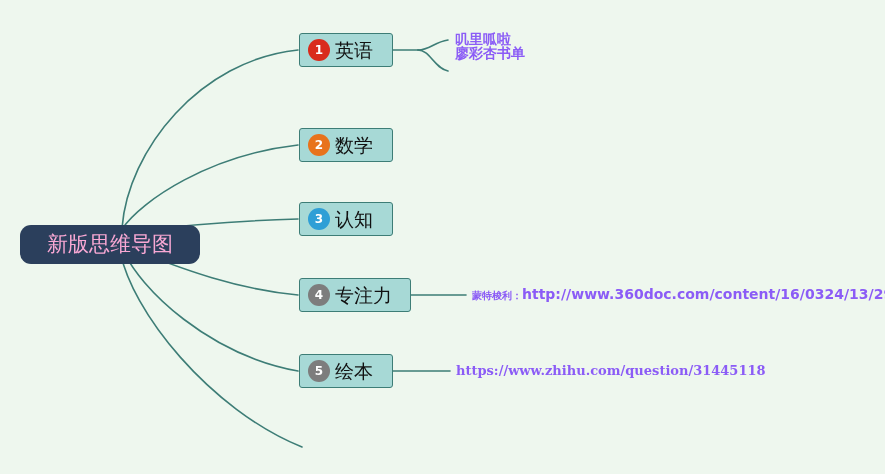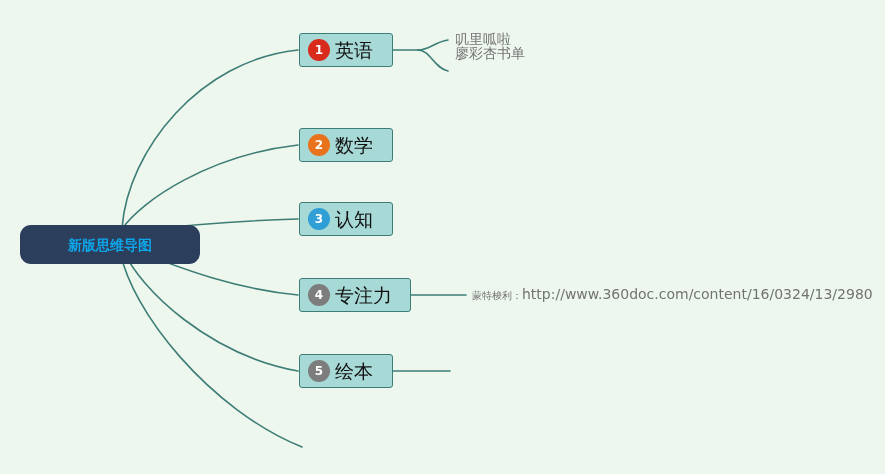--- a/index.html
+++ b/index.html
@@ -38,23 +38,23 @@
     width: 180px;
     height: 39px;
     background: #2b3f5c;
     border-radius: 11px;
     display: flex;
     align-items: center;
     justify-content: center;
     box-sizing: border-box;
   }
   .root-label {
-    color: #0ea5e9;
-    font-size: 14px;
-    font-weight: bold;
+    color: #f9a8d4;
+    font-size: 21px;
+    font-weight: normal;
     letter-spacing: 0px;
     line-height: 1;
     font-family: "DejaVu Sans", "Liberation Sans", sans-serif;
   }
 
   
   .branch-node {
     position: absolute;
     background: #a7d9d6;
     border: 1.5px solid #3d7d76;
@@ -85,24 +85,25 @@
     color: #111111;
     line-height: 1;
     white-space: nowrap;
     font-family: "DejaVu Sans", "Liberation Sans", sans-serif;
   }
 
   
   .leaf-text {
     position: absolute;
     font-size: 14px;
-    color: #737373;
+    color: #8b5cf6;
     white-space: nowrap;
     line-height: 1;
     font-family: "DejaVu Sans", "Liberation Sans", sans-serif;
+    font-weight: bold;
   }
   .leaf-text.serif {
     font-family: "DejaVu Serif", "Liberation Serif", serif;
     font-size: 13px;
   }
   .leaf-text .cjk-prefix {
     font-family: "DejaVu Sans", "Liberation Sans", sans-serif;
     font-size: 10px;
   }
 </style>
@@ -165,14 +166,15 @@
 
   <div class="leaf-text" style="left:472px; top:287px;">
     <span class="cjk-prefix">蒙特梭利：</span><span class="serif" style="position:static;">http://www.360doc.com/content/16/0324/13/2980</span>
   </div>
 
   <div class="branch-node" style="left:299px; top:354px; width:94px;">
     <span class="badge" style="background:#7d7d7d;">5</span>
     <span class="branch-label">绘本</span>
   </div>
 
+  <div class="leaf-text serif" style="left:456px; top:364px;">https://www.zhihu.com/question/31445118</div>
 
 </div>
 
 </body></html>

